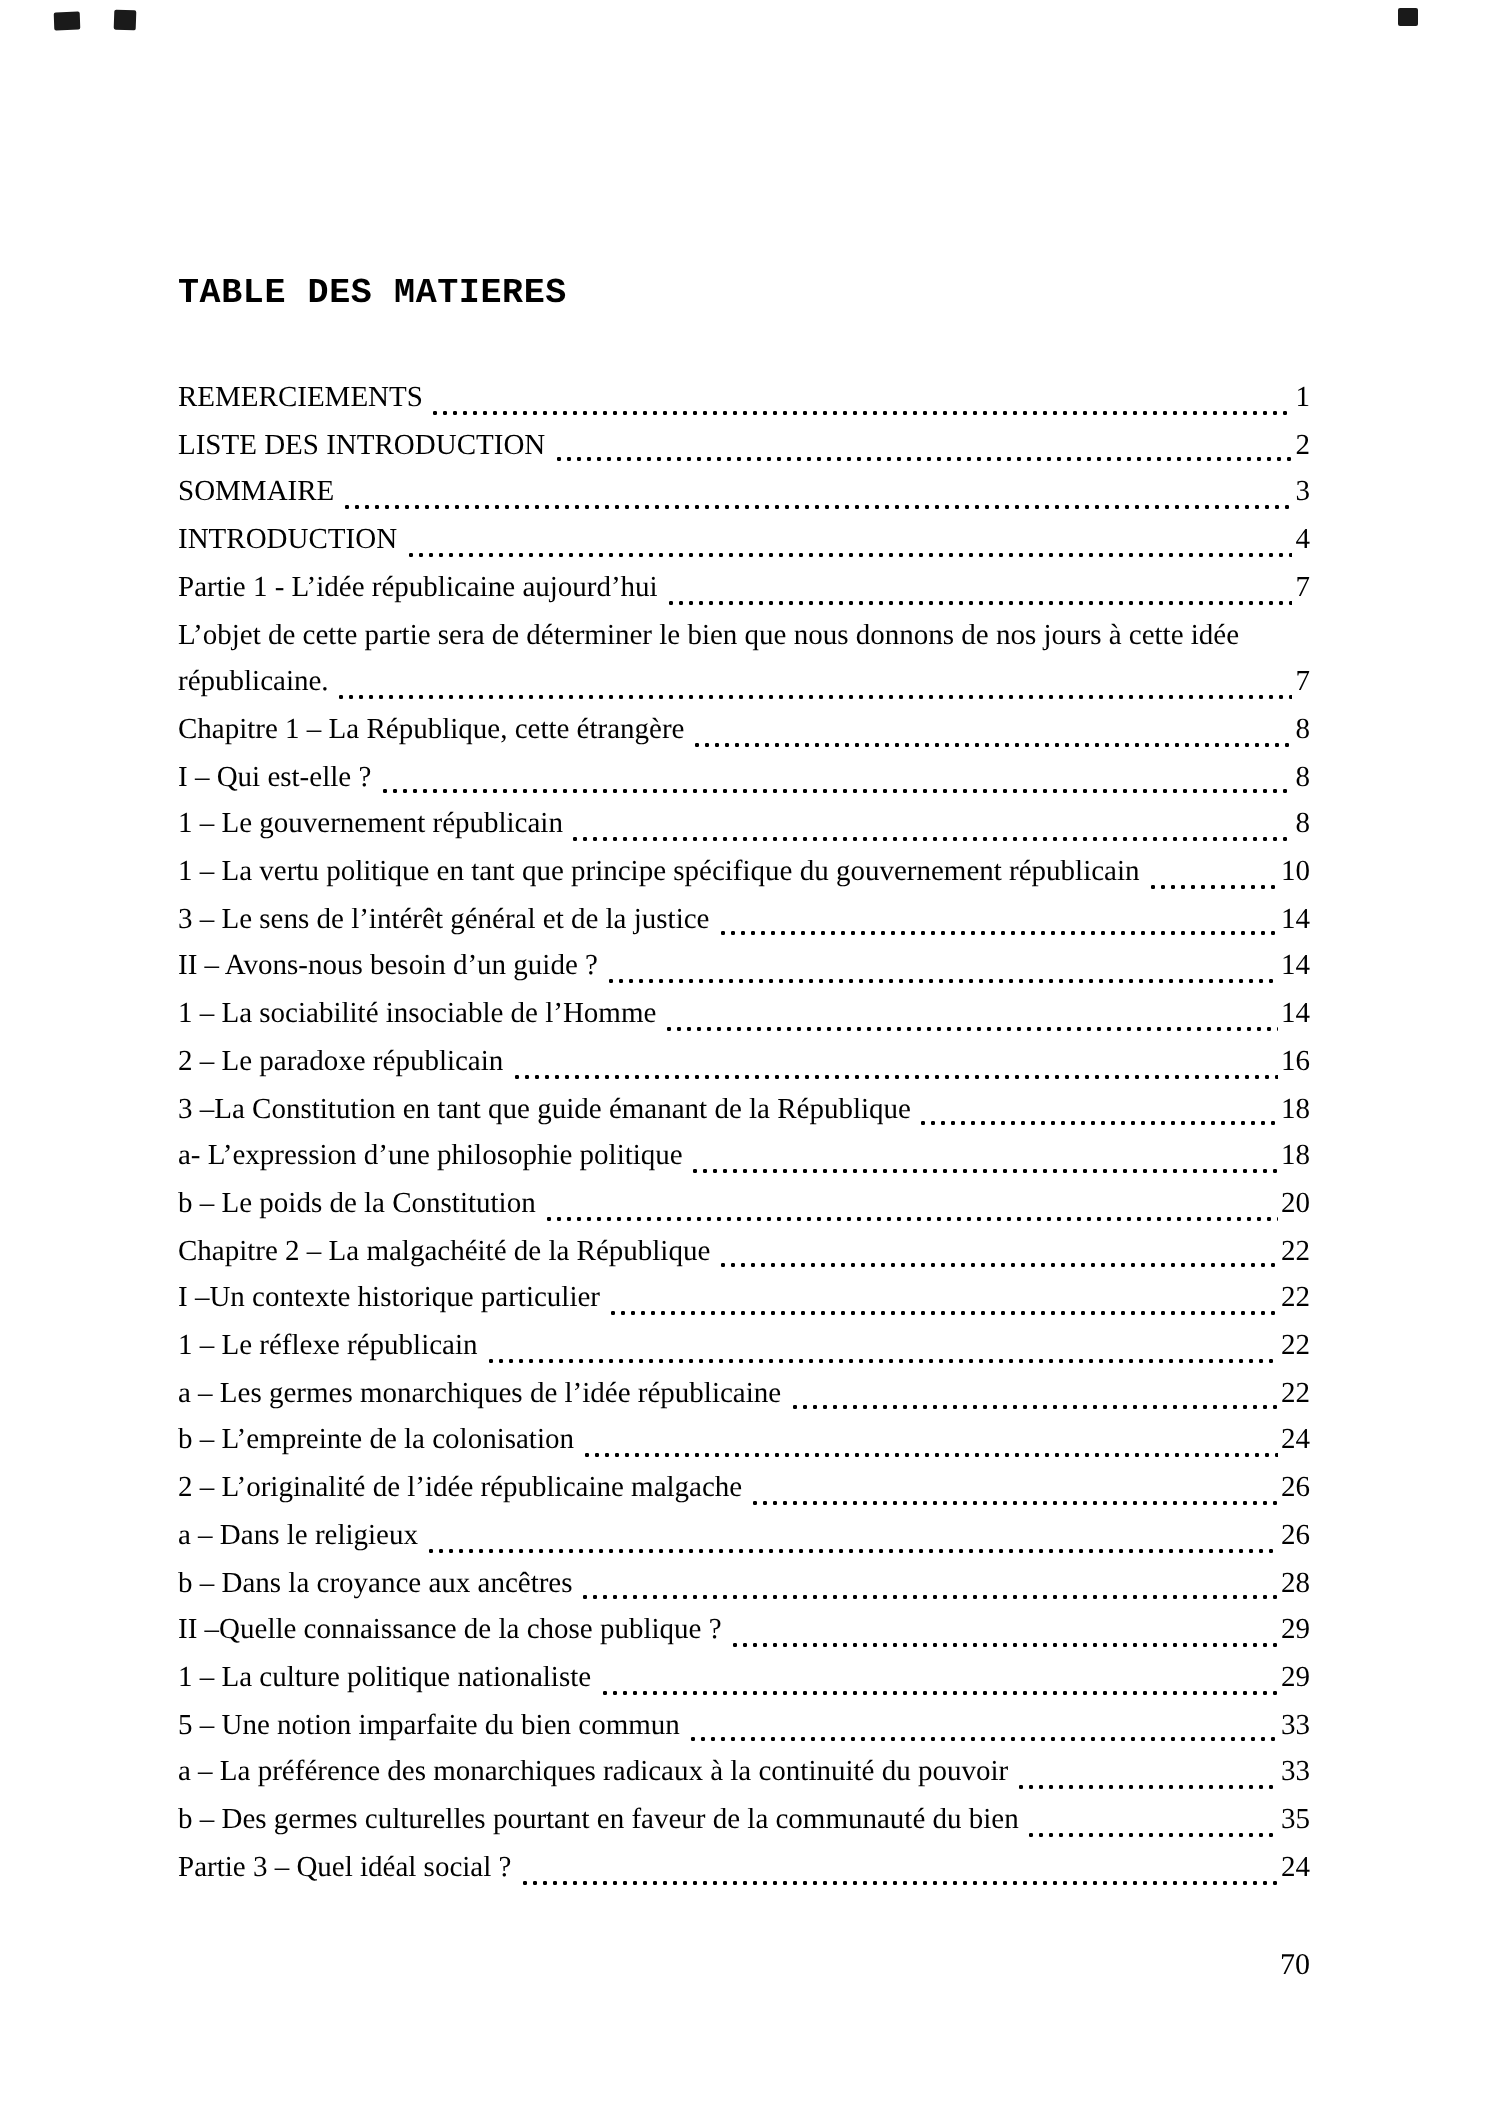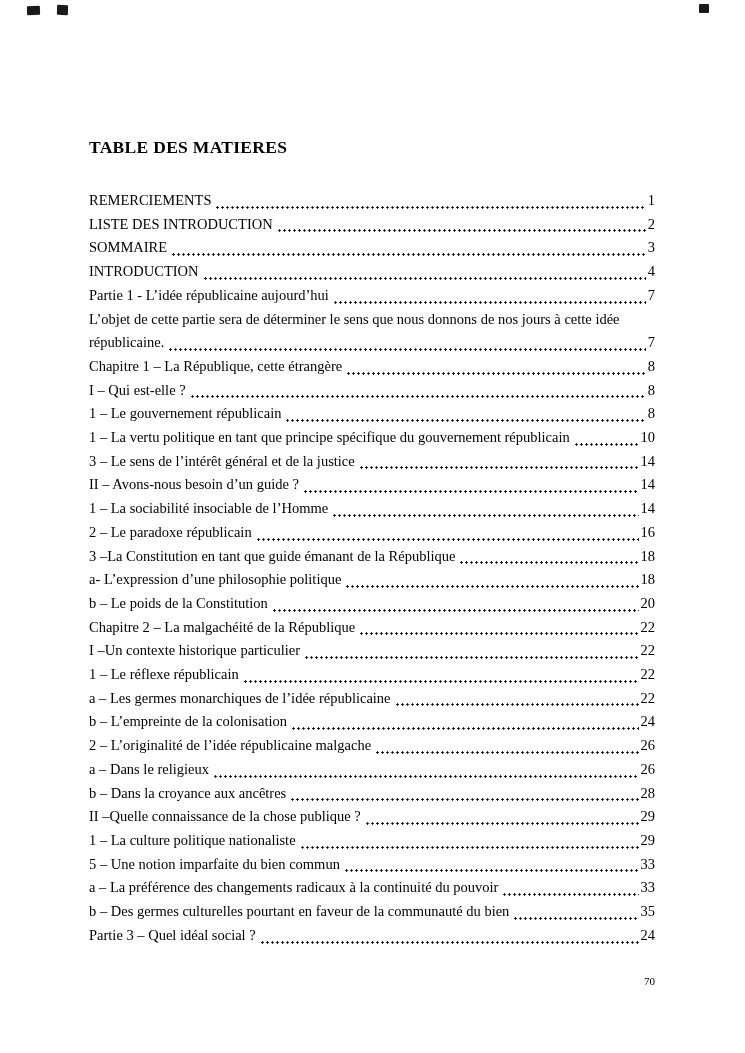--- a/index.html
+++ b/index.html
@@ -16,20 +16,21 @@
     padding: 137px 90px 0 89px;
     font-family: "Liberation Serif", "DejaVu Serif", serif;
     color: #000000;
     overflow: hidden;
   }
   .doc-title {
     font-size: 17.5px;
     font-weight: bold;
     letter-spacing: 0.3px;
     margin: 0 0 31px 0;
+    font-family: Liberation Mono, monospace;
   }
   .toc {
     width: 100%;
   }
   .toc-row {
     display: flex;
     align-items: center;
     line-height: 23.7px;
     font-size: 14.5px;
   }
@@ -49,21 +50,21 @@
     background-position: left bottom;
   }
   .toc-page {
     flex: 0 0 auto;
     white-space: nowrap;
   }
   .footer-page-number {
     position: absolute;
     top: 975px;
     right: 90px;
-    font-size: 11px;
+    font-size: 15px;
   }
   
   .artifact {
     position: absolute;
     background: #1a1a1a;
     border-radius: 1px;
   }
   .artifact.a1 { left: 27px;  top: 6px; width: 13px; height: 9px; transform: rotate(-2deg); }
   .artifact.a2 { left: 57px;  top: 5px; width: 11px; height: 10px; transform: rotate(2deg); }
   .artifact.a3 { left: 699px; top: 4px; width: 10px; height: 9px; }
@@ -99,21 +100,21 @@
         <span class="toc-label">INTRODUCTION</span>
         <span class="toc-dots"></span>
         <span class="toc-page">4</span>
       </div>
       <div class="toc-row">
         <span class="toc-label">Partie 1  - L’idée républicaine aujourd’hui</span>
         <span class="toc-dots"></span>
         <span class="toc-page">7</span>
       </div>
       <div class="toc-row">
-        <span class="toc-label">L’objet de cette partie sera de déterminer le sens que nous donnons de nos jours à cette idée</span>
+        <span class="toc-label">L’objet de cette partie sera de déterminer le bien que nous donnons de nos jours à cette idée</span>
       </div>
       <div class="toc-row">
         <span class="toc-label">républicaine.</span>
         <span class="toc-dots"></span>
         <span class="toc-page">7</span>
       </div>
       <div class="toc-row">
         <span class="toc-label">Chapitre 1 – La République, cette étrangère</span>
         <span class="toc-dots"></span>
         <span class="toc-page">8</span>
@@ -217,21 +218,21 @@
         <span class="toc-label">1 – La culture politique nationaliste</span>
         <span class="toc-dots"></span>
         <span class="toc-page">29</span>
       </div>
       <div class="toc-row">
         <span class="toc-label">5 – Une notion imparfaite du bien commun</span>
         <span class="toc-dots"></span>
         <span class="toc-page">33</span>
       </div>
       <div class="toc-row">
-        <span class="toc-label">a – La préférence des changements radicaux à la continuité du pouvoir</span>
+        <span class="toc-label">a – La préférence des monarchiques radicaux à la continuité du pouvoir</span>
         <span class="toc-dots"></span>
         <span class="toc-page">33</span>
       </div>
       <div class="toc-row">
         <span class="toc-label">b – Des germes culturelles pourtant en faveur de la communauté du bien</span>
         <span class="toc-dots"></span>
         <span class="toc-page">35</span>
       </div>
       <div class="toc-row">
         <span class="toc-label">Partie 3 – Quel idéal social ?</span>

